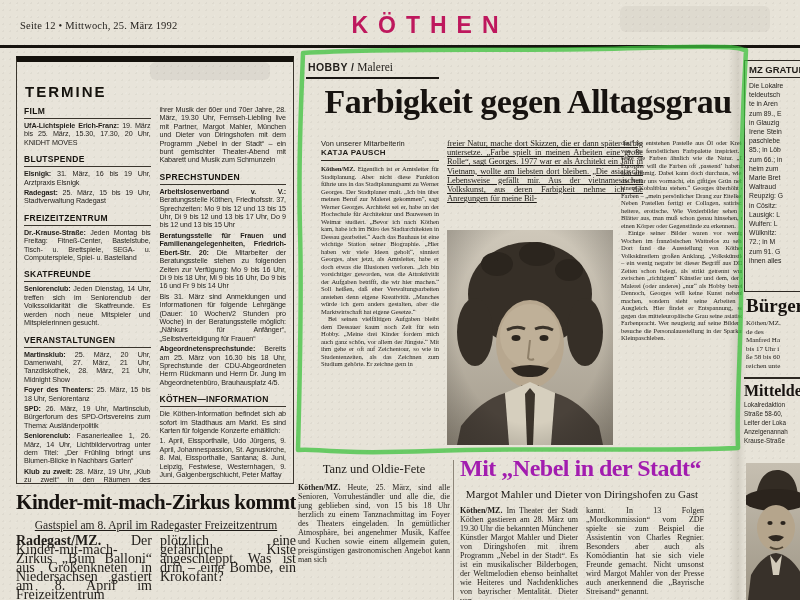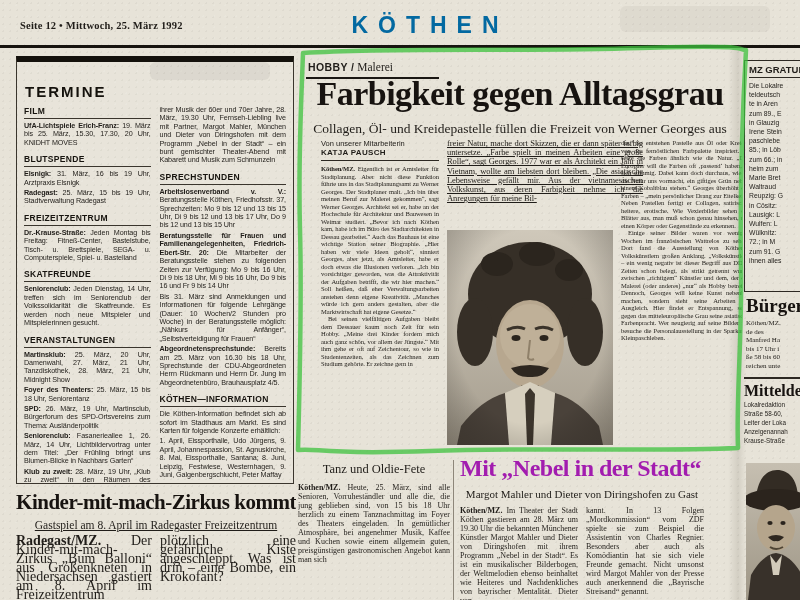--- a/index.html
+++ b/index.html
@@ -10,23 +10,23 @@
       radial-gradient(rgba(60,55,45,0.05) 1px, transparent 1px),
       radial-gradient(rgba(255,255,255,0.10) 1px, transparent 1px);
     background-size:7px 7px, 11px 11px;
     font-family:"Liberation Serif", serif;
     color:#201d19;
   }
   *{box-sizing:border-box;}
   .abs{position:absolute;}
 
   
-  .edition{left:20px;top:20px;font-size:10.5px;font-weight:bold;letter-spacing:.2px;}
+  .edition{left:20px;top:20px;font-size:10.5px;font-weight:normal;letter-spacing:.2px;}
   .masthead{left:60px;top:12px;width:740px;text-align:center;
-    font-family:"Liberation Sans",sans-serif;font-weight:bold;font-size:23px;letter-spacing:10px;color:#0369a1;}
+    font-family:"Liberation Sans",sans-serif;font-weight:bold;font-size:23px;letter-spacing:10px;color:#be185d;}
   .toprule{left:0;top:45px;width:800px;height:2.5px;background:#17140f;}
 
   
   .termine{left:16px;top:56px;width:278px;height:428px;border:1px solid #3a352d;border-top:6px solid #14110c;
     padding:20px 7px;overflow:hidden;background:rgba(255,255,255,0.06);}
   .t-title{font-family:"Liberation Sans",sans-serif;font-weight:bold;font-size:15px;letter-spacing:2px;margin:1px 0 6px 1px;color:#14110c;}
   .t-cols{display:flex;gap:9px;}
   .t-col{width:50%;}
   .t-h{font-family:"Liberation Sans",sans-serif;font-weight:bold;font-size:8.5px;letter-spacing:.3px;
     border-bottom:1px solid #3a352d;padding-bottom:2px;margin:7px 0 3px 0;color:#17140f;}
@@ -171,22 +171,21 @@
           </div>
       </div>
     </div>
   </div>
 </section>
 
 <section class="abs article">
   <div class="a-kicker">
     <span class="kb">HOBBY /</span><span class="kn"> Malerei</span>
   </div>
-  <h1 class="a-head" style="margin:0;">Farbigkeit gegen Alltagsgrau</h1>
-  <div class="a-sub">Collagen, Öl- und Kreidepastelle füllen die Freizeit von Werner Georges aus</div>
+  <h1 class="a-head" style="margin:8px;">Farbigkeit gegen Alltagsgrau</h1>
 
   <div class="a-col a-col1">
     <div class="byline">
       <div>Von unserer Mitarbeiterin</div>
       <div class="bn">KATJA PAUSCH</div>
     </div>
     <div>
         <p class="bp"><b>Köthen/MZ. </b><span>Eigentlich ist er Amtsleiter für Stadtplanung. Aber nicht diese Funktion führte uns in das Stadtplanungsamt zu Werner Georges. Der Stadtplaner malt. „Ich bin über meinen Beruf zur Malerei gekommen“, sagt Werner Georges. Architekt sei er, habe an der Hochschule für Architektur und Bauwesen in Weimar studiert. „Bevor ich nach Köthen kam, habe ich im Büro des Stadtarchitekten in Dessau gearbeitet.“ Auch das Bauhaus ist eine wichtige Station seiner Biographie. „Hier haben wir viele Ideen geholt“, sinniert Georges, aber jetzt, als Amtsleiter, habe er doch etwas die Illusionen verloren. „Ich bin vorsichtiger geworden, was die Attraktivität der Aufgaben betrifft, die wir hier machen.“ Soll heißen, daß eher Verwaltungsarbeiten anstehen denn eigene Kreativität. „Manches würde ich gern anders gestalten, aber die Marktwirtschaft hat eigene Gesetze.“</span></p>
         <p class="bp"><b></b><span>Bei seinen vielfältigen Aufgaben bleibt dem Dessauer kaum noch Zeit für sein Hobby. „Meine drei Kinder fordern mich auch ganz schön, vor allem der Jüngste.“ Mit ihm gehe er oft auf Zeichentour, so wie in Studentenzeiten, als das Zeichnen zum Studium gehörte. Er zeichne gern in</span></p>
       </div>

